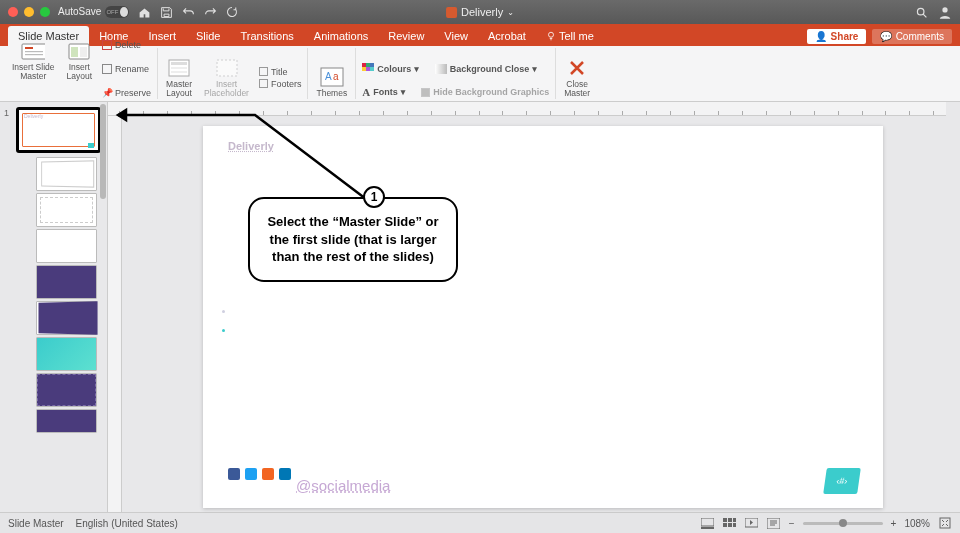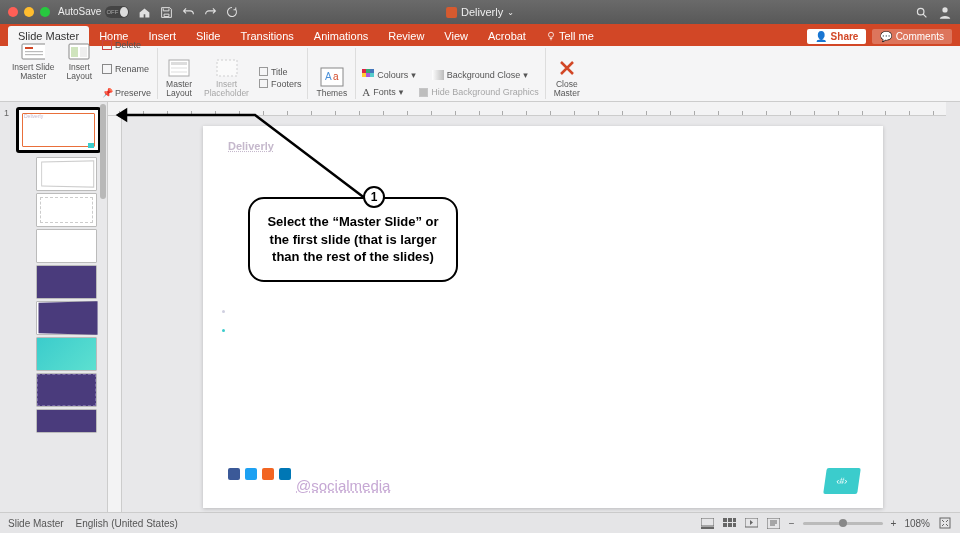--- a/index.html
+++ b/index.html
@@ -242,21 +242,21 @@
           <svg width="24" height="20">
             <rect x="1" y="1" width="22" height="18" fill="#fff" stroke="#888"></rect>
             <text x="5" y="13" font-size="10" fill="#4a90d9">A</text>
             <text x="13" y="13" font-size="10" fill="#d24726">a</text>
           </svg>
         </div>
       <span>Themes</span>
     </div>
   </div>
   <div class="group">
-    <div class="sm-stack" style="gap:3px;justify-content:center;">
+    <div class="sm-stack" style="gap:9px;justify-content:center;font-weight:bold;">
       <div style="display:flex;gap:12px;">
         <div class="smbtn">
             <span>
               <svg width="12" height="12">
                 <rect width="4" height="4" x="0" y="0" fill="#d24"></rect>
                 <rect width="4" height="4" x="4" y="0" fill="#3a7"></rect>
                 <rect width="4" height="4" x="8" y="0" fill="#47b"></rect>
                 <rect width="4" height="4" x="0" y="4" fill="#fc3"></rect>
                 <rect width="4" height="4" x="4" y="4" fill="#a5d"></rect>
                 <rect width="4" height="4" x="8" y="4" fill="#5cc"></rect>

